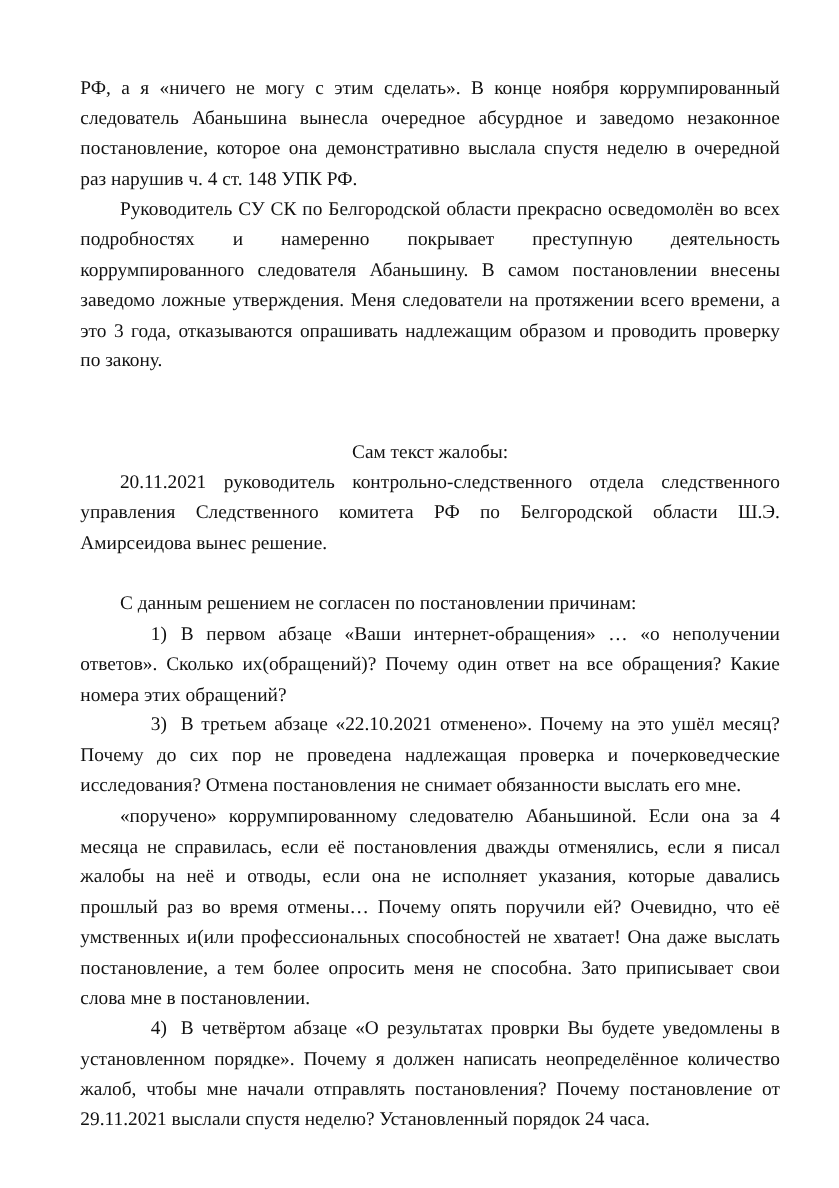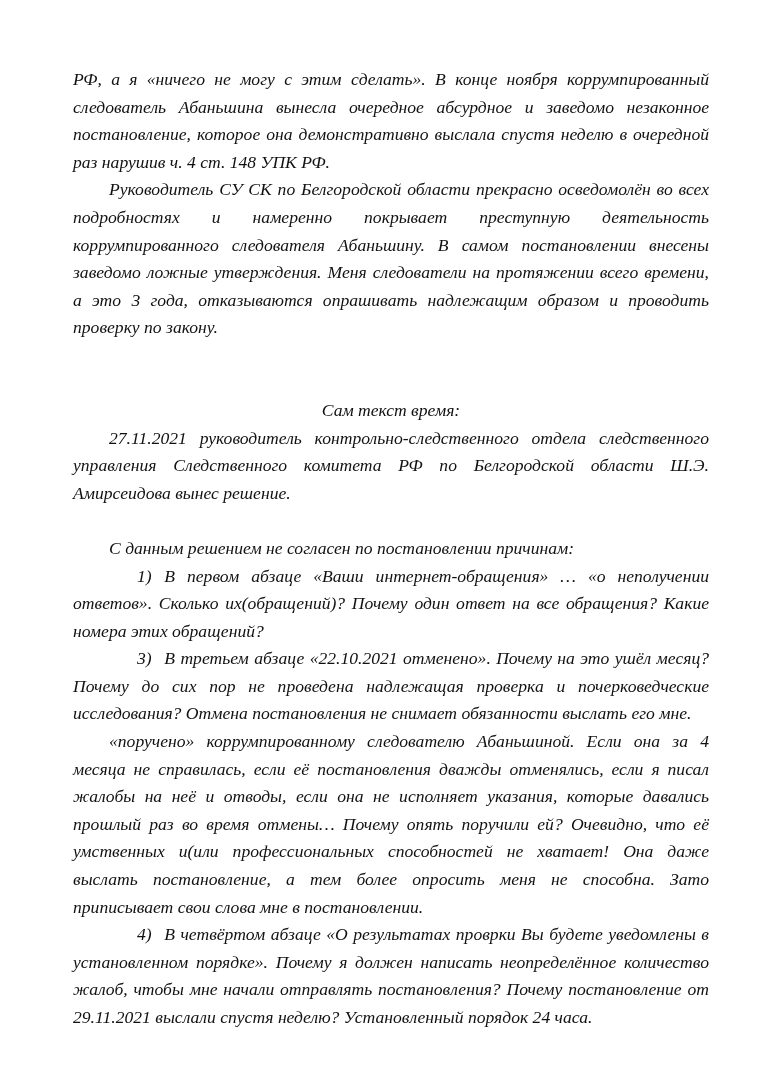--- a/index.html
+++ b/index.html
@@ -20,41 +20,40 @@
       left: 73px;
       top: 66px;
       width: 636px;
       font-size: 17.6px;
       line-height: 27.6px;
     }
     .p {
       margin: 0;
       text-align: justify;
       text-align-last: left;
-      font-style: italic;
     }
     .indent { text-indent: 36px; }
     .list-indent { text-indent: 64px; }
     .center { text-align: center; text-align-last: center; }
     .gap-large { height: 55px; }
     .gap-line { height: 27.6px; }
     .num { display: inline-block; width: 1.55em; text-indent: 0; }
   </style>
 </head>
 <body>
 
 <div class="page">
 
   <p class="p">РФ, а я «ничего не могу с этим сделать». В конце ноября коррумпированный следователь Абаньшина вынесла очередное абсурдное и заведомо незаконное постановление, которое она демонстративно выслала спустя неделю в очередной раз нарушив ч. 4 ст. 148 УПК РФ.</p>
   <p class="p indent">Руководитель СУ СК по Белгородской области прекрасно осведомолён во всех подробностях и намеренно покрывает преступную деятельность коррумпированного следователя Абаньшину. В самом постановлении внесены заведомо ложные утверждения. Меня следователи на протяжении всего времени, а это 3 года, отказываются опрашивать надлежащим образом и проводить проверку по закону.</p>
 
   <div class="gap-large"></div>
 
-  <p class="p center">Сам текст время:</p>
-  <p class="p indent">27.11.2021 руководитель контрольно-следственного отдела следственного управления Следственного комитета РФ по Белгородской области Ш.Э. Амирсеидова вынес решение.</p>
+  <p class="p center">Сам текст жалобы:</p>
+  <p class="p indent">20.11.2021 руководитель контрольно-следственного отдела следственного управления Следственного комитета РФ по Белгородской области Ш.Э. Амирсеидова вынес решение.</p>
 
   <div class="gap-line"></div>
 
   <p class="p indent">С данным решением не согласен по постановлении причинам:</p>
 
   <p class="p list-indent"><span class="num">1)</span><span>В первом абзаце «Ваши интернет-обращения» … «о неполучении ответов». Сколько их(обращений)? Почему один ответ на все обращения? Какие номера этих обращений?</span></p>
 
 
   <p class="p list-indent"><span class="num">3)</span><span>В третьем абзаце «22.10.2021 отменено». Почему на это ушёл месяц? Почему до сих пор не проведена надлежащая проверка и почерковедческие исследования? Отмена постановления не снимает обязанности выслать его мне.</span></p>
 

